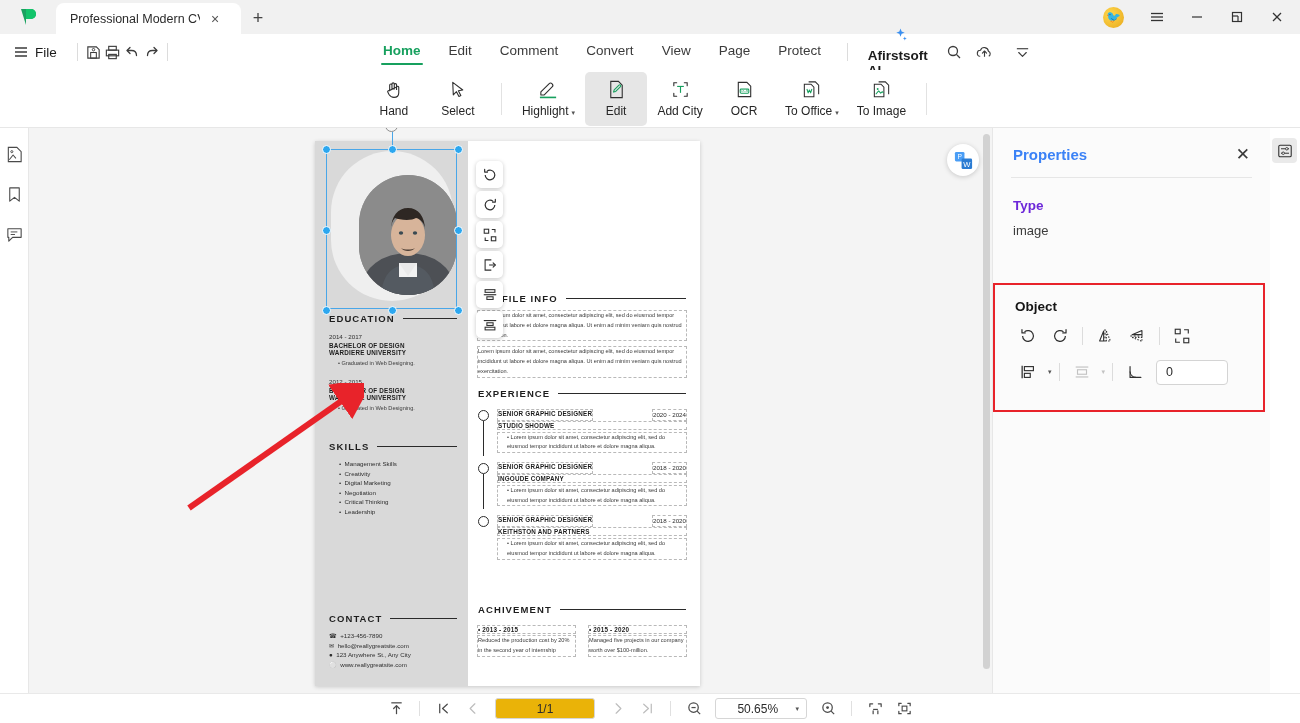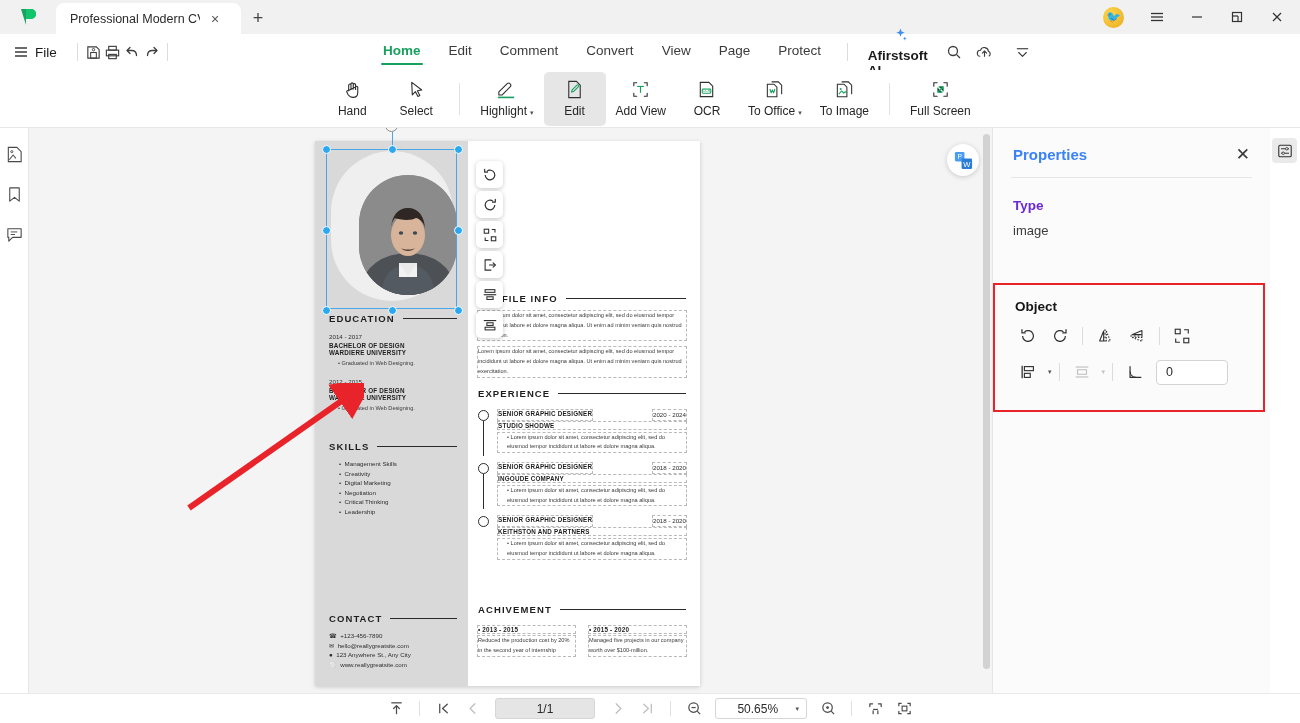--- a/index.html
+++ b/index.html
@@ -179,21 +179,21 @@
   .statusbar {
     position: absolute; top: 693px; left: 0; width: 1300px; height: 30px;
     background: #ffffff; border-top: 1px solid #e9e9e9;
     display: flex; align-items: center; justify-content: center; gap: 3px;
   }
   .sb-btn { width: 26px; height: 24px; display: flex; align-items: center;
     justify-content: center; cursor: pointer; color: #4a4a4a; border-radius: 3px; }
   .sb-btn.dim { color: #bdbdbd; }
   .page-input {
     width: 100px; height: 21px; border: 1px solid #d6d6d6; border-radius: 3px;
-    text-align: center; font-size: 12px; color: #2b2b2b; background: #e5e5e5;
+    text-align: center; font-size: 12px; color: #2b2b2b; background: #eab308;
     font-family: "Liberation Sans", sans-serif; margin: 17px 7px;
   }
   .zoom-select {
     width: 92px; height: 21px; border: 1px solid #d6d6d6; border-radius: 3px;
     background: #fff; display: flex; align-items: center; padding: 0 7px;
     font-size: 12px; color: #2b2b2b; margin: 0 5px; cursor: pointer;
   }
   .zoom-val { flex: 1; text-align: center; }
   .sb-sep { width: 1px; height: 15px; background: #e0e0e0; margin: 0 7px; }
   svg { display: block; }
@@ -375,21 +375,21 @@
         <svg width="21" height="21" viewBox="0 0 22 22">
             <g stroke="#2f2f2f" stroke-width="1.15" fill="none" stroke-linecap="round">
               <path d="M4 7V4h3M18 7V4h-3M4 15v3h3M18 15v3h-3"></path>
             </g>
             <g stroke="#17a05e" stroke-width="1.2">
               <line x1="7.5" y1="7.8" x2="14.5" y2="7.8"></line>
               <line x1="11" y1="7.8" x2="11" y2="14.5"></line>
             </g>
           </svg>
       </span>
-      <span class="rb-label">Add View</span>
+      <span class="rb-label">Add City</span>
     </div>
     <div class="rb">
       <span>
         <svg width="21" height="21" viewBox="0 0 22 22">
             <path d="M4.5 3.5h9l4 4v11h-13z" fill="none" stroke="#2f2f2f" stroke-width="1.15"></path>
             <rect x="6.5" y="10.5" width="9" height="4.5" rx="1" fill="none" stroke="#17a05e" stroke-width="1.1"></rect>
             <text x="11" y="14.1" font-size="3.6" fill="#17a05e" text-anchor="middle" font-family="Liberation Sans, sans-serif">OCR</text>
           </svg>
       </span>
       <span class="rb-label">OCR</span>
@@ -411,33 +411,20 @@
         <svg width="21" height="21" viewBox="0 0 22 22">
             <path d="M3.5 5.5h7l3 3v10h-10z" fill="none" stroke="#2f2f2f" stroke-width="1.1"></path>
             <path d="M8 3h7l3.5 3.5V16" fill="none" stroke="#2f2f2f" stroke-width="1.1"></path>
             <circle cx="7" cy="10.5" r="1" fill="#17a05e"></circle>
             <path d="M5 16l3-3.5 2.2 2.4 1.6-1.6 1.2 1.3" fill="none" stroke="#17a05e" stroke-width="1.1" stroke-linejoin="round"></path>
           </svg>
       </span>
       <span class="rb-label">To Image</span>
     </div>
     <div class="rb-sep"></div>
-    <div class="rb">
-      <span>
-        <svg width="21" height="21" viewBox="0 0 22 22">
-            <g stroke="#2f2f2f" stroke-width="1.15" fill="none" stroke-linecap="round">
-              <path d="M4 7.5V4h3.5M18 7.5V4h-3.5M4 14.5V18h3.5M18 14.5V18h-3.5"></path>
-            </g>
-            <g stroke="#17a05e" stroke-width="1.2" stroke-linecap="round">
-              <path d="M8.2 13.8l5.6-5.6M8.2 9.4v4.4h4.4M13.8 12.6V8.2H9.4"></path>
-            </g>
-          </svg>
-      </span>
-      <span class="rb-label">Full Screen</span>
-    </div>
   </div>
 
   <div class="leftrail">
     <div class="rail-btn">
       <svg width="19" height="19" viewBox="0 0 20 20">
           <path d="M3.5 2.5h9l4.5 4.5v10.5h-13.5z" fill="none" stroke="#4a4a4a" stroke-width="1.15"></path>
           <circle cx="7.2" cy="7" r="1.1" fill="none" stroke="#4a4a4a" stroke-width="1"></circle>
           <path d="M4.5 15.5l4-5 3 3.5" fill="none" stroke="#4a4a4a" stroke-width="1.1" stroke-linejoin="round"></path>
         </svg>
     </div>

